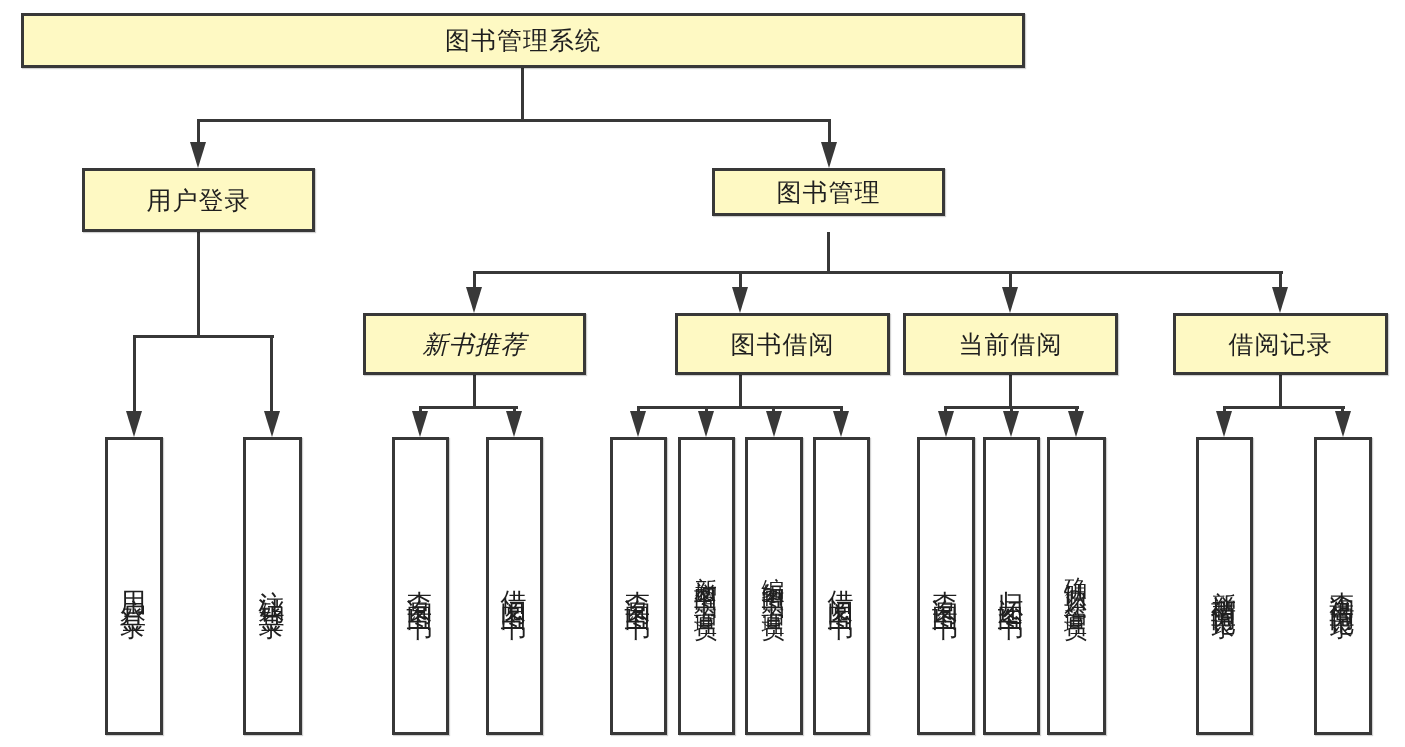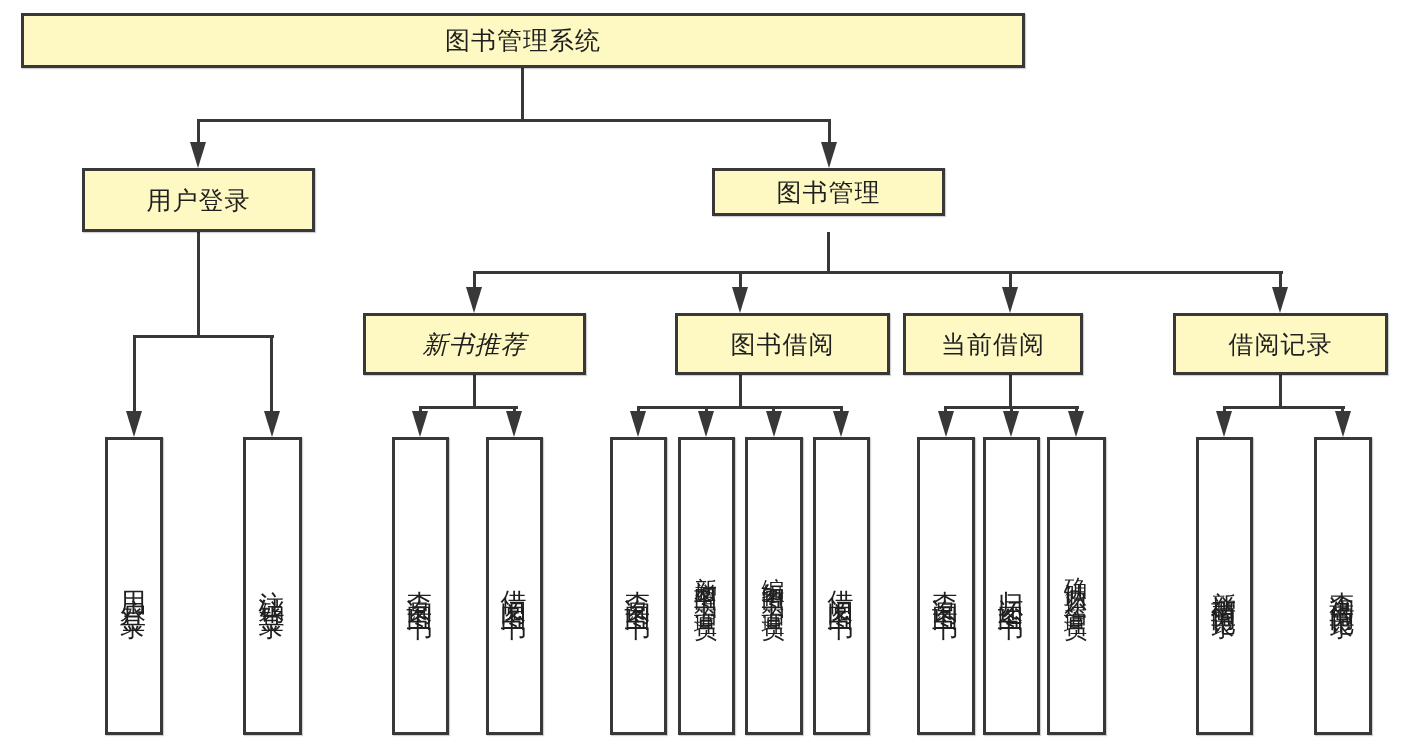--- a/index.html
+++ b/index.html
@@ -99,21 +99,21 @@
   <div class="vl" style="left:739px; top:271px; height:19px;"></div>
   <div class="vl" style="left:1009px; top:271px; height:19px;"></div>
   <div class="vl" style="left:1279px; top:271px; height:19px;"></div>
   <div class="arr" style="left:466px; top:287px;"></div>
   <div class="arr" style="left:732px; top:287px;"></div>
   <div class="arr" style="left:1002px; top:287px;"></div>
   <div class="arr" style="left:1272px; top:287px;"></div>
 
   <div class="box" style="left:363px; top:313px; width:223px; height:62px;font-style:italic;">新书推荐</div>
   <div class="box" style="left:633px; top:313px; width:215px; height:62px;margin-left:42px;">图书借阅</div>
-  <div class="box" style="left:903px; top:313px; width:180px; height:62px;">当前借阅</div>
+  <div class="box" style="left:903px; top:313px; width:215px; height:62px;">当前借阅</div>
   <div class="box" style="left:1173px; top:313px; width:215px; height:62px;">借阅记录</div>
 
   <div class="vl" style="left:473px; top:375px; height:33px;"></div>
   <div class="hl" style="left:419px; top:406px; width:99px;"></div>
   <div class="vl" style="left:419px; top:406px; height:8px;"></div>
   <div class="vl" style="left:513px; top:406px; height:8px;"></div>
   <div class="arr" style="left:412px; top:411px;"></div>
   <div class="arr" style="left:506px; top:411px;"></div>
 
   <div class="vl" style="left:739px; top:375px; height:33px;"></div>

